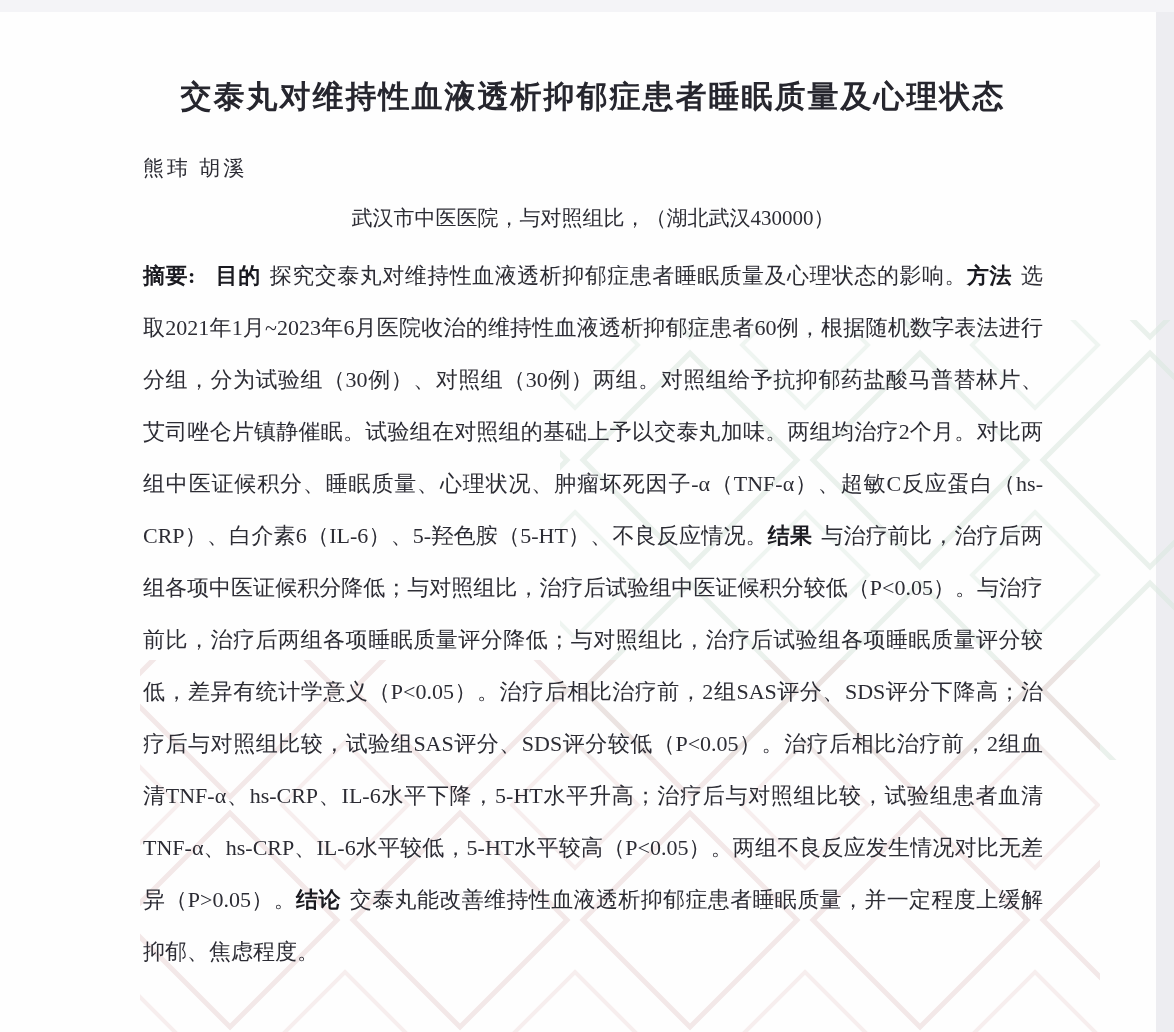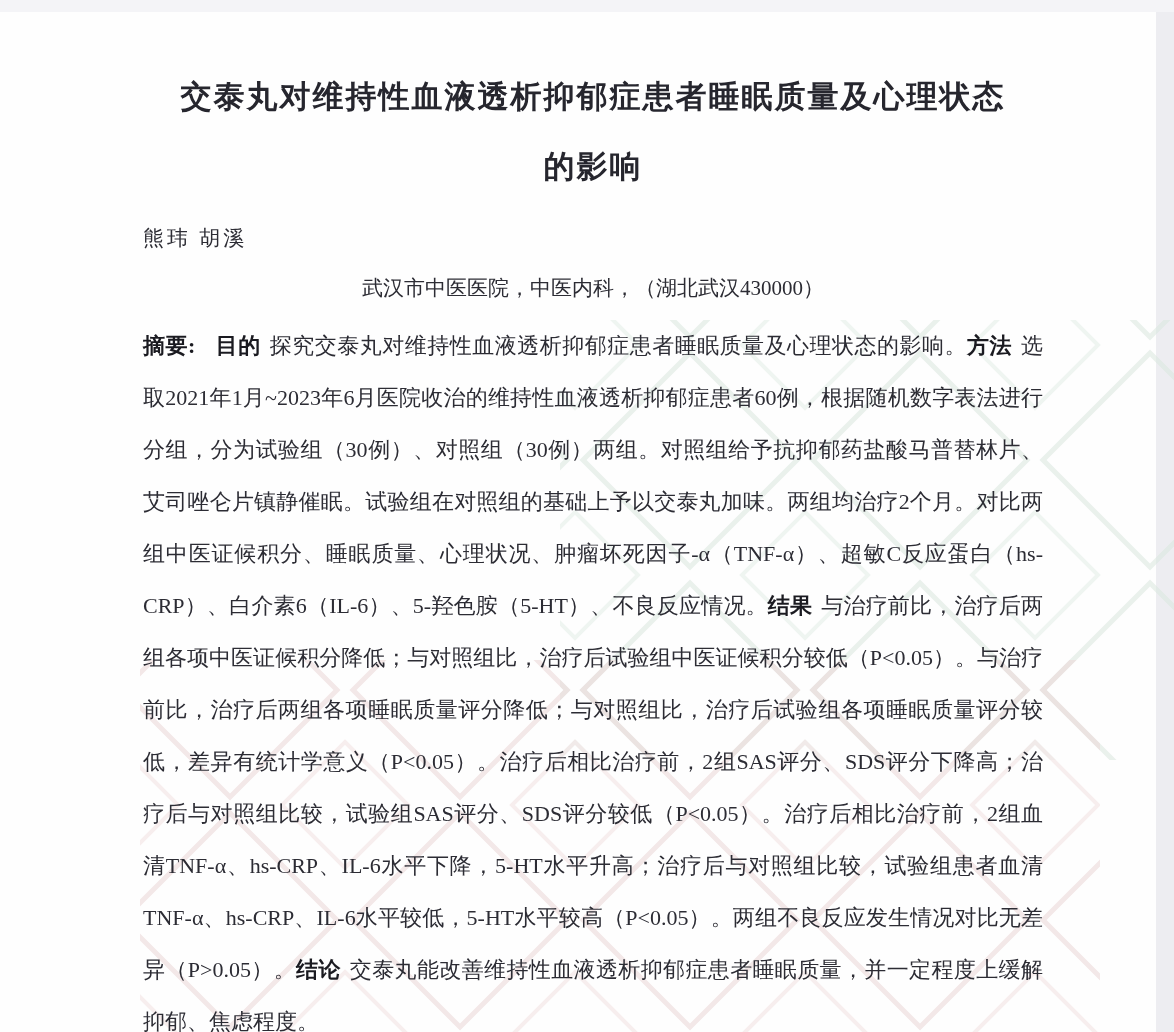--- a/index.html
+++ b/index.html
@@ -92,23 +92,22 @@
       </pattern>
     </defs>
     <rect x="560" y="320" width="614" height="440" fill="url(#dmdGreen)" opacity="0.55"></rect>
     <rect x="140" y="660" width="960" height="372" fill="url(#dmdPink)" opacity="0.6"></rect>
   </svg>
 
   <div class="content">
 
     <h1 class="title">
       <span class="tl">交泰丸对维持性血液透析抑郁症患者睡眠质量及心理状态</span>
-      <span class="tl">的影响</span>
     </h1>
 
     <div class="authors">熊玮 胡溪</div>
 
-    <div class="affiliation">武汉市中医医院，中医内科，（湖北武汉430000）</div>
+    <div class="affiliation">武汉市中医医院，与对照组比，（湖北武汉430000）</div>
 
     <p class="abstract"><span class="b lbl">摘要:</span><span class="b hd">目的</span><span>探究交泰丸对维持性血液透析抑郁症患者睡眠质量及心理状态的影响。</span><span class="b hd">方法</span><span>选取2021年1月~2023年6月医院收治的维持性血液透析抑郁症患者60例，根据随机数字表法进行分组，分为试验组（30例）、对照组（30例）两组。对照组给予抗抑郁药盐酸马普替林片、艾司唑仑片镇静催眠。试验组在对照组的基础上予以交泰丸加味。两组均治疗2个月。对比两组中医证候积分、睡眠质量、心理状况、肿瘤坏死因子-α（TNF-α）、超敏C反应蛋白（hs-CRP）、白介素6（IL-6）、5-羟色胺（5-HT）、不良反应情况。</span><span class="b hd">结果</span><span>与治疗前比，治疗后两组各项中医证候积分降低；与对照组比，治疗后试验组中医证候积分较低（P&lt;0.05）。与治疗前比，治疗后两组各项睡眠质量评分降低；与对照组比，治疗后试验组各项睡眠质量评分较低，差异有统计学意义（P&lt;0.05）。治疗后相比治疗前，2组SAS评分、SDS评分下降高；治疗后与对照组比较，试验组SAS评分、SDS评分较低（P&lt;0.05）。治疗后相比治疗前，2组血清TNF-α、hs-CRP、IL-6水平下降，5-HT水平升高；治疗后与对照组比较，试验组患者血清TNF-α、hs-CRP、IL-6水平较低，5-HT水平较高（P&lt;0.05）。两组不良反应发生情况对比无差异（P&gt;0.05）。</span><span class="b hd">结论</span><span>交泰丸能改善维持性血液透析抑郁症患者睡眠质量，并一定程度上缓解抑郁、焦虑程度。</span></p>
 
   </div>
 </div>
 
 </body></html>

